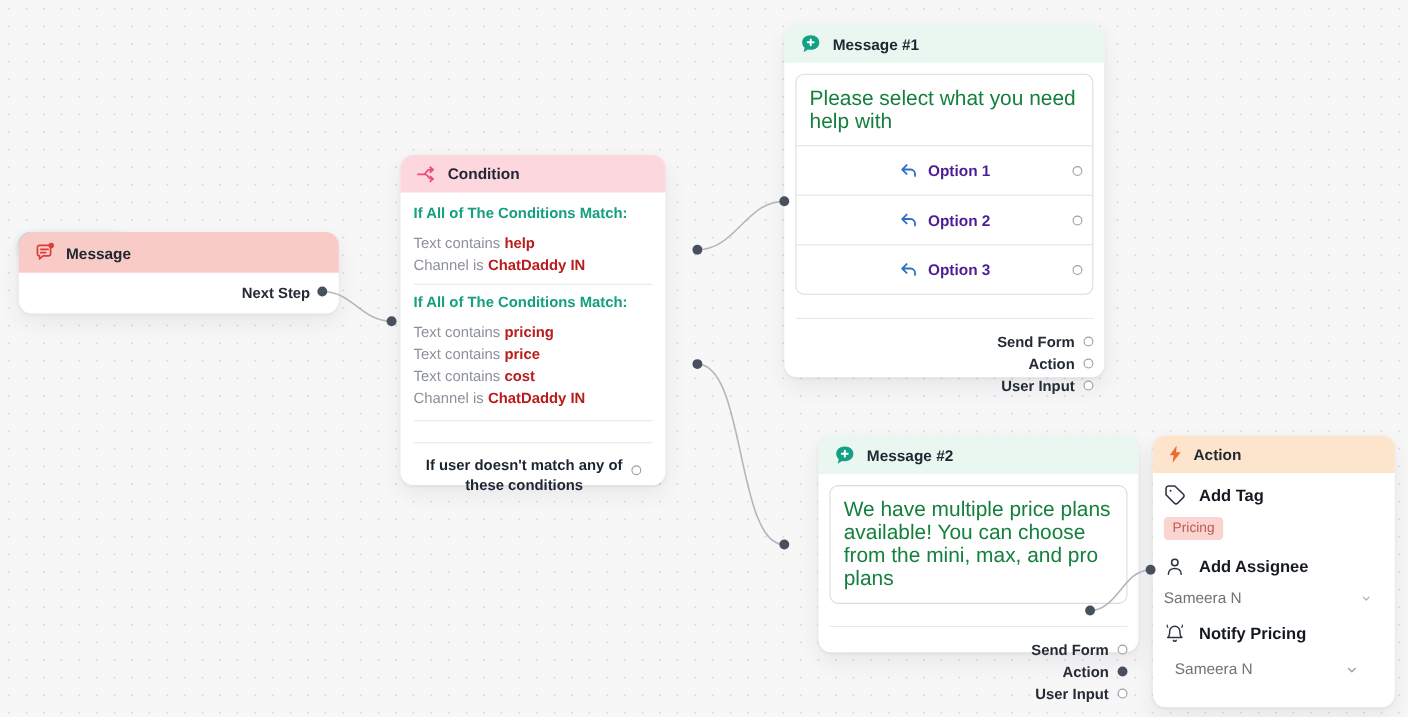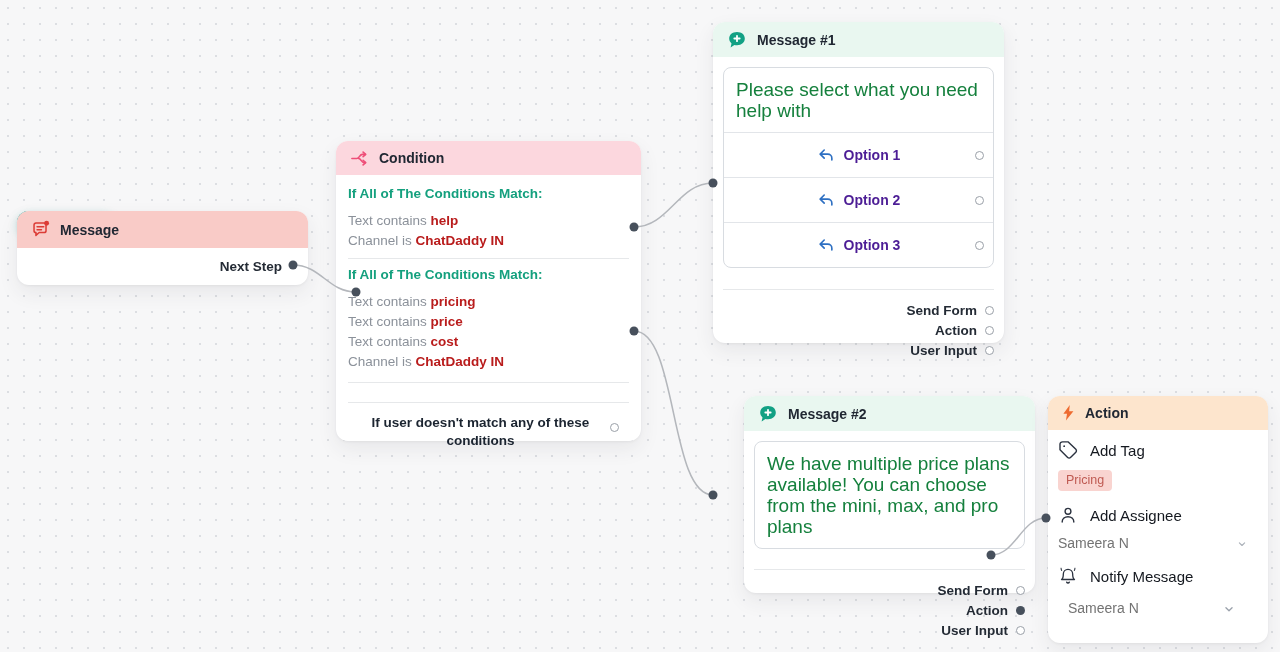--- a/index.html
+++ b/index.html
@@ -28,21 +28,21 @@
     position:absolute; left:17px; top:172px; width:98px; height:23px;
     background:#16988a; border-radius:17px; display:flex; align-items:center;
     justify-content:center; gap:7px; color:#fff; font-size:14.5px; font-weight:bold;
     z-index:10; box-shadow:0 3px 8px rgba(22,152,138,.25);margin-top:39px;
   }
   .msg-node { left:17px; top:211px; width:291px; height:74px; }
   .next-step-row {
     display:flex; justify-content:flex-end; align-items:center;
     height:37px; padding-right:26px; font-size:13.5px; font-weight:600; color:#242b35;
   }
-  .cond-node { left:336px; top:141px; width:305px; height:300px; }
+  .cond-node { left:364px; top:141px; width:241px; height:300px; }
   .cond-body { padding:10px 12px 0 12px; }
   .cond-branch-header { font-size:13.5px; font-weight:bold; color:#14a07e; line-height:18px; margin-bottom:8px; }
   .rule { font-size:13.5px; color:#8b919a; line-height:20px; }
   .rule b { color:#b91c1c; }
   .divider { border:none; border-top:1px solid #e6e8ea; margin:7px 0; }
   .divider2 { border:none; border-top:1px solid #e6e8ea; margin:10px 0 0 0; }
   .divider3 { border:none; border-top:1px solid #e6e8ea; margin:19px 0 0 0; }
   .fallback-row { position:relative; text-align:center; padding:11px 26px 0 10px;
     font-size:13.5px; font-weight:700; color:#1b2430; line-height:18px; }
   .m1-node { left:713px; top:22px; width:291px; height:321px; }
@@ -63,21 +63,21 @@
   .fallback-row .port { position:absolute; right:10px; top:50%; margin-top:0; }
   .footer-divider { border:none; border-top:1px solid #e6e8ea; margin:21px 0 0 0; }
   .footer-rows { padding-top:10px; }
   .footer-row {
     display:flex; justify-content:flex-end; align-items:center; gap:8px;
     height:20px; font-size:13.5px; font-weight:600; color:#242b35;text-align:right;
   }
   .action-node { left:1048px; top:396px; width:220px; height:247px; }
   .action-body { padding:8px 10px; }
   .action-row { display:flex; align-items:center; gap:12px; height:24px;
-    font-size:15px; font-weight:normal; color:#14181f; }
+    font-size:15px; font-weight:bold; color:#14181f; }
   .chip {
     display:inline-block; margin:8px 0 0 0; padding:3px 8px 4px 8px;
     background:#f9d4d0; color:#bf5a52; font-size:12.5px; border-radius:4px;
   }
   .select-row { position:relative; margin-top:6px; height:20px; display:flex; align-items:center;
     font-size:14px; color:#737373; }
   .select-row .chev { position:absolute; top:4px; }
   .mt12 { margin-top:12px; }
   .mt11 { margin-top:11px; }
   .indent { padding-left:10px; }
@@ -290,21 +290,21 @@
         </span>
       </div>
       <div class="action-row mt11">
         <span class="icon">
           <svg width="20" height="20" viewBox="0 0 24 24">
             <path d="M17.6 9.6 a5.6 5.6 0 1 0 -11.2 0 c0 5.4-2.2 6.6-2.2 6.6 h15.6 s-2.2-1.2-2.2-6.6" fill="none" stroke="#2c3340" stroke-width="1.6" stroke-linejoin="round"></path>
             <path d="M10.4 19.4 a1.8 1.8 0 0 0 3.2 0" fill="none" stroke="#2c3340" stroke-width="1.6" stroke-linecap="round"></path>
             <path d="M4.4 5.2 C3.8 4.3 3.6 3.4 3.7 2.6 M19.6 5.2 c.6-.9 .8-1.8 .7-2.6" fill="none" stroke="#2c3340" stroke-width="1.3" stroke-linecap="round"></path>
           </svg>
         </span>
-        <span>Notify Message</span>
+        <span>Notify Pricing</span>
       </div>
       <div class="select-row indent" style="margin-top:10px;">
         <span>Sameera N</span>
         <span class="chev" style="right:22px;">
           <svg width="14" height="14" viewBox="0 0 16 16">
               <path d="M4.5 6.5 L8 10 L11.5 6.5" fill="none" stroke="#9aa1ab" stroke-width="1.5" stroke-linecap="round" stroke-linejoin="round"></path>
             </svg>
         </span>
       </div>
     </div>

